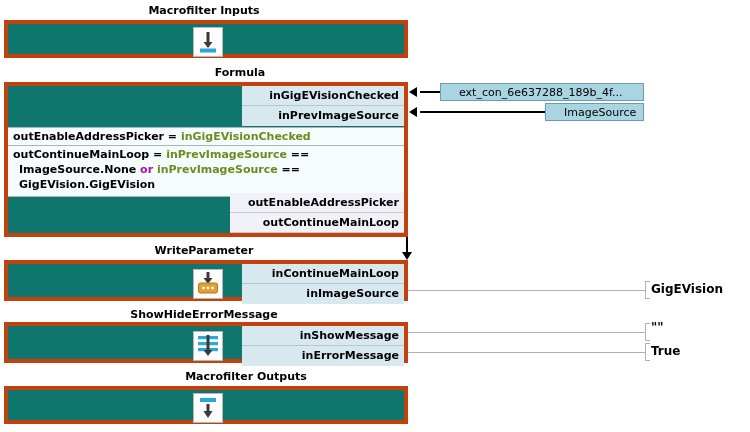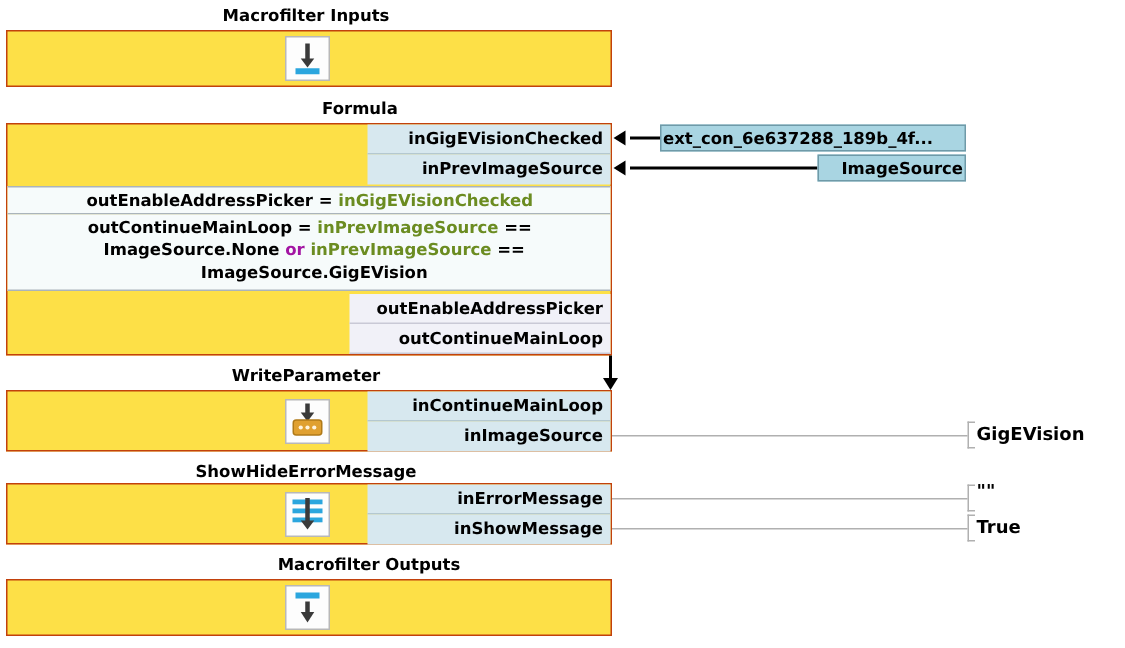--- a/index.html
+++ b/index.html
@@ -22,22 +22,22 @@
     font-size:11px;
     color:#000;
     text-align:center;
     white-space:nowrap;
     line-height:14px;
   }
 
   
   .block{
     position:absolute;
-    border:1px solid #c2410c;
-    background:#fde047;
+    border:4px solid #c2410c;
+    background:#0f766e;
     box-sizing:border-box;
   }
 
   
   .icon-box{
     position:absolute;
     width:30px;height:30px;
     border:1px solid #b8b8b8;
     background:#fdfdfd;
     box-sizing:border-box;
@@ -69,36 +69,35 @@
     left:0;right:0;
     box-sizing:border-box;
     background:#f6fbfb;
     border-top:1px solid #aab4bb;
     border-bottom:1px solid #aab4bb;
     padding:1px 4px 1px 5px;
     font-weight:bold;
     font-size:11px;
     line-height:15px;
     color:#000;
-    text-align:center;
   }
   .v-out{color:#000000;}
   .v-in{color:#6b8c21;}
   .v-kw{color:#a314a3;}
   .v-op{color:#000000;}
 
   
   .chip{
     position:absolute;
     border:1px solid #6f9aa8;
     background:#a9d5e2;
     box-sizing:border-box;
     height:18px;line-height:17px;
-    padding:0 1px;
-    font-weight:bold;font-size:11px;
+    padding:0 18px;
+    font-weight:normal;font-size:11px;
     white-space:nowrap;
     color:#000;
   }
 
   
   .lit{
     position:absolute;
     font-weight:bold;
     font-size:12px;
     white-space:nowrap;
@@ -155,21 +154,21 @@
       <div class="port in">inPrevImageSource</div>
     </div>
 
     <div class="frow" style="top:41px;height:19px;">
       <span class="v-out">outEnableAddressPicker</span><span class="v-op"> = </span><span class="v-in">inGigEVisionChecked</span>
     </div>
 
     <div class="frow" style="top:60px;height:51px;border-top:none;">
       <span class="v-out">outContinueMainLoop</span><span class="v-op"> = </span><span class="v-in">inPrevImageSource</span><span class="v-op"> == </span><br>
       <span style="display:inline-block;width:6px;"></span><span class="v-out">ImageSource.None</span><span class="v-kw"> or </span><span class="v-in">inPrevImageSource</span><span class="v-op"> == </span><br>
-      <span style="display:inline-block;width:6px;"></span><span class="v-out">ImageSource.GigEVision</span>
+      <span style="display:inline-block;width:6px;"></span><span class="v-out">GigEVision.GigEVision</span>
     </div>
 
     <div class="ports" style="right:0px;bottom:0px;width:174px;">
       <div class="port out">outEnableAddressPicker</div>
       <div class="port out">outContinueMainLoop</div>
     </div>
   </div>
 
   <div class="blk-title" style="left:0px;top:244px;width:408px;">WriteParameter</div>
 
@@ -196,22 +195,22 @@
     <div class="icon-box" style="left:185px;top:5px;">
       <svg width="28" height="28" viewBox="0 0 28 28">
         <rect x="4" y="4" width="20" height="3.2" fill="#2ba6de"></rect>
         <rect x="4" y="10" width="20" height="3.2" fill="#2ba6de"></rect>
         <rect x="4" y="16" width="20" height="3.2" fill="#2ba6de"></rect>
         <rect x="12.5" y="3" width="3" height="16" fill="#3a3a3a"></rect>
         <path d="M9.5 18 L18.5 18 L14 24 Z" fill="#3a3a3a"></path>
       </svg>
     </div>
     <div class="ports" style="right:0px;top:0px;width:162px;">
+      <div class="port in">inShowMessage</div>
       <div class="port in">inErrorMessage</div>
-      <div class="port in">inShowMessage</div>
     </div>
   </div>
 
   <div class="blk-title" style="left:0px;top:370px;width:408px;padding-left:42px;">Macrofilter Outputs</div>
 
   <div class="block" style="left:4px;top:386px;width:404px;height:38px;">
     <div class="icon-box" style="left:185px;top:3px;">
       <svg width="28" height="28" viewBox="0 0 28 28">
         <rect x="6" y="4" width="16" height="4" fill="#2ba6de"></rect>
         <rect x="12.5" y="10" width="3" height="9" fill="#3a3a3a"></rect>

